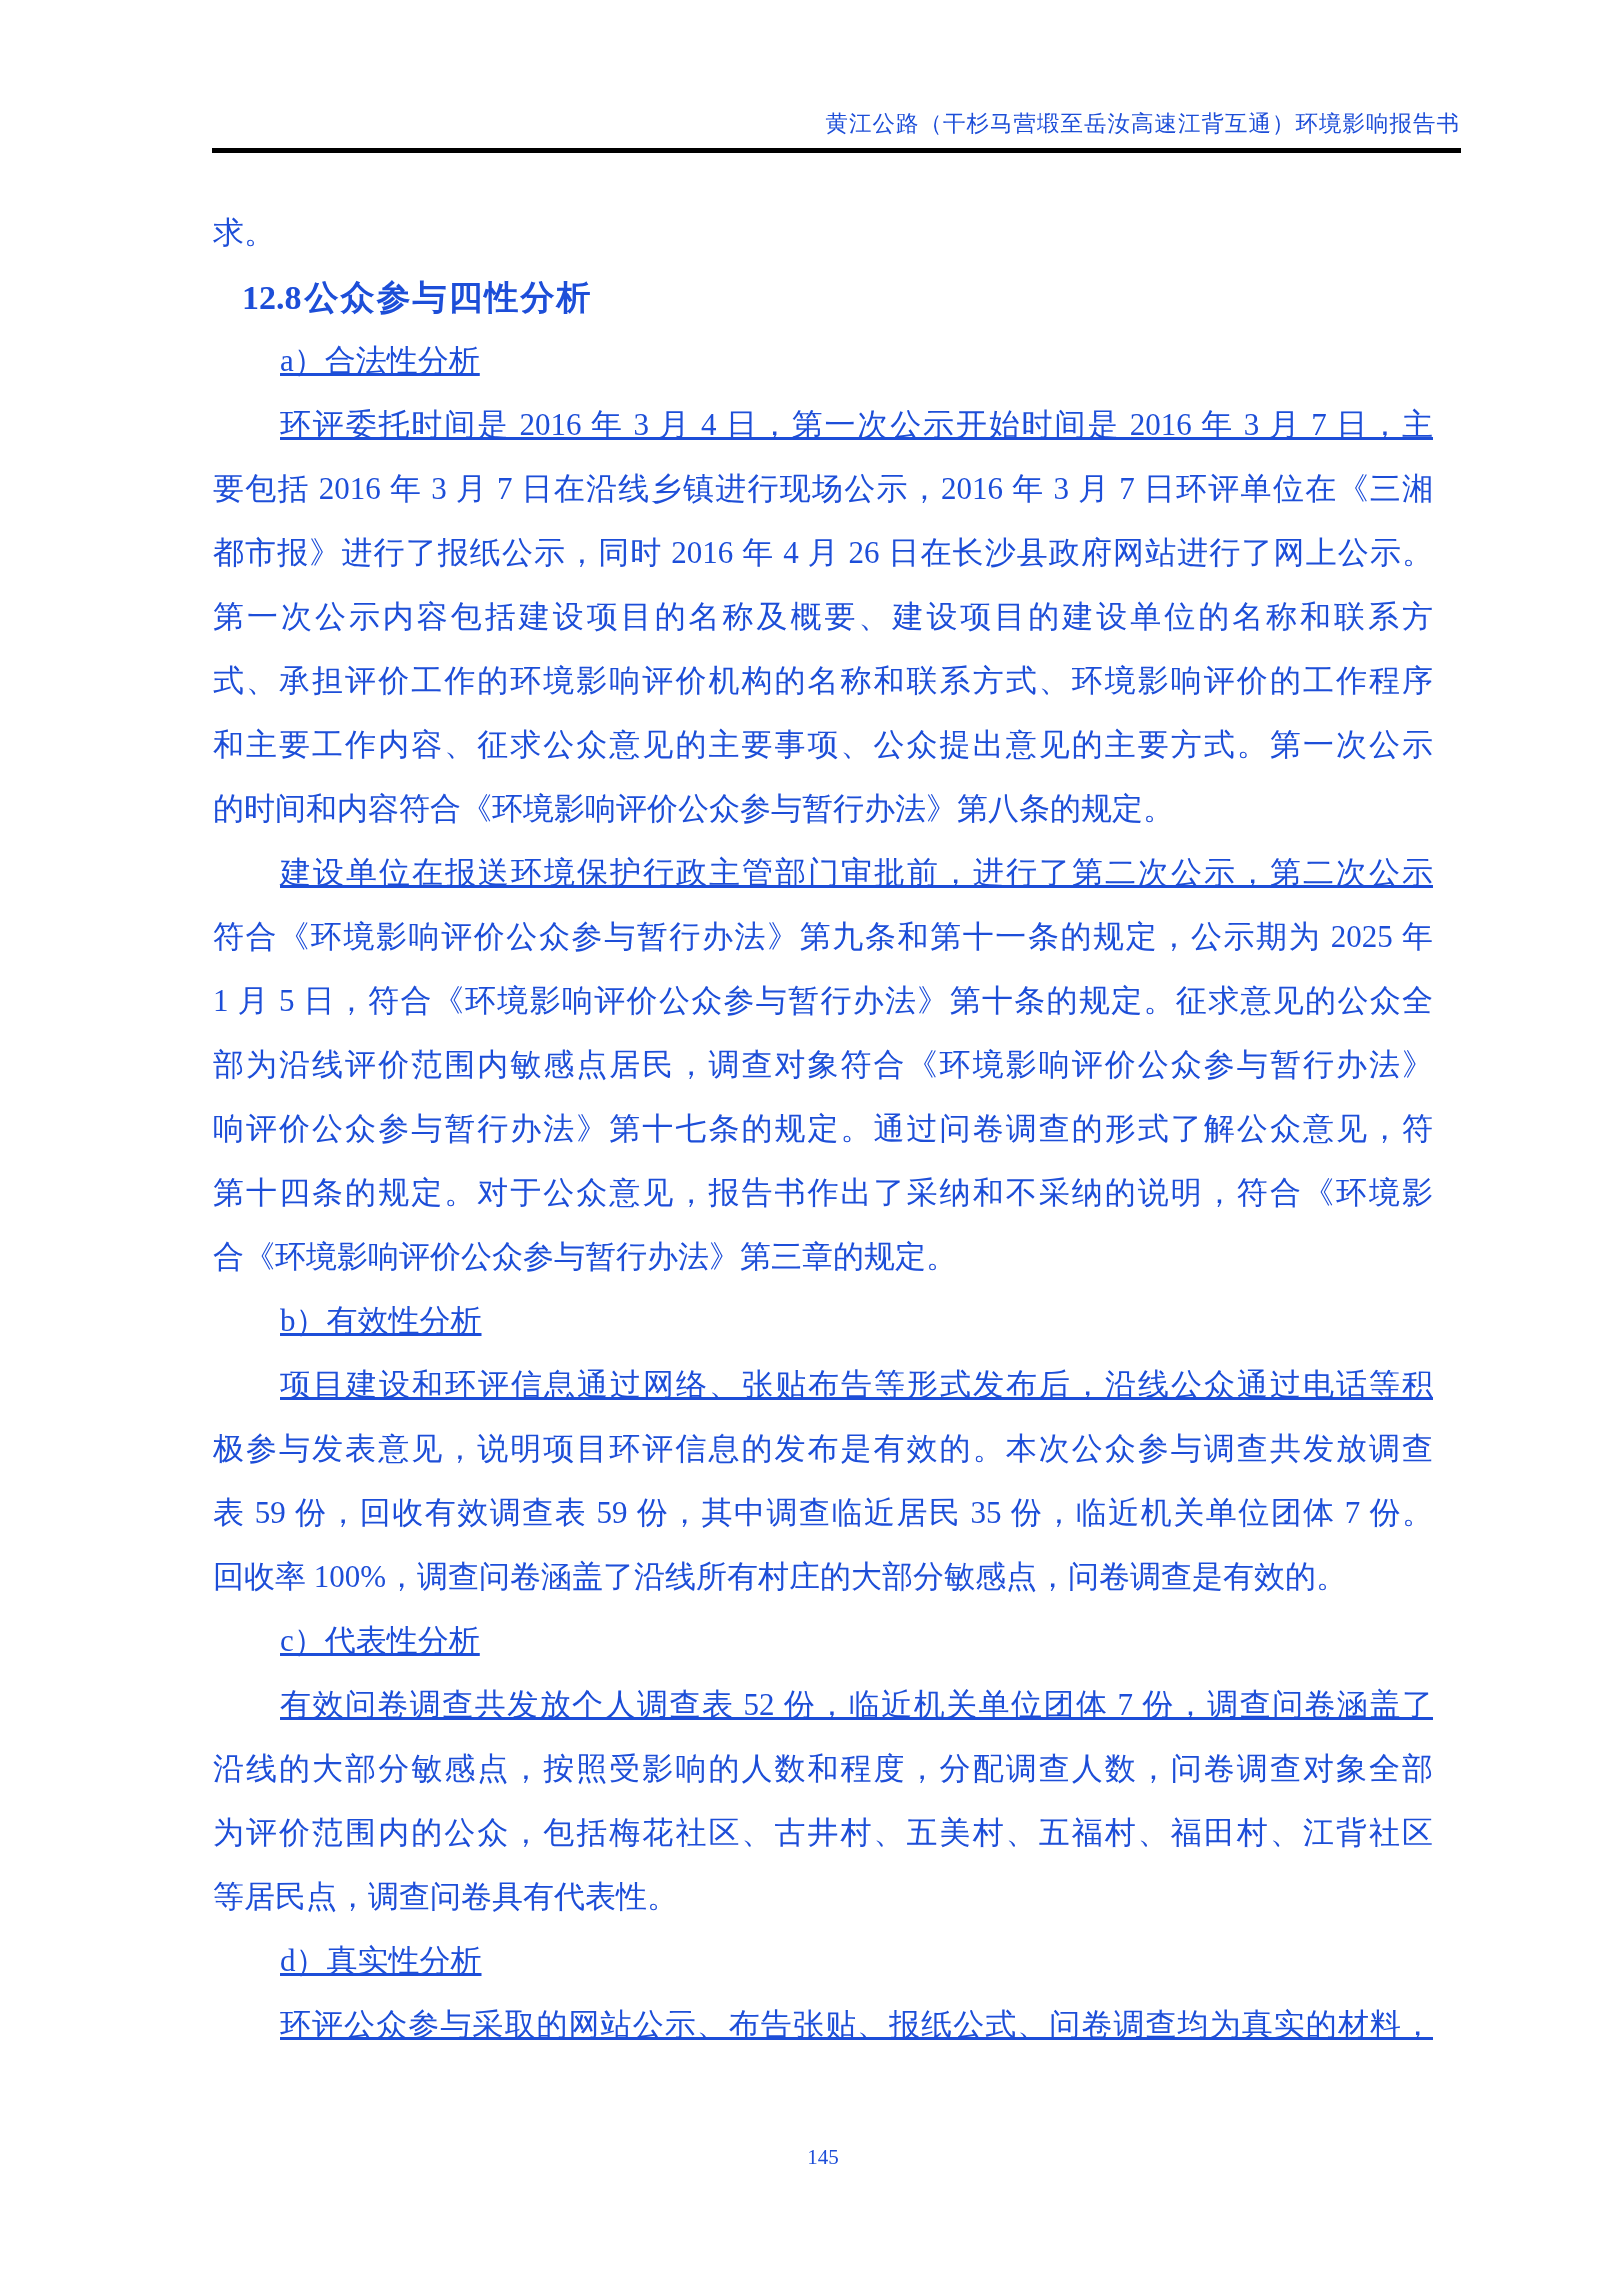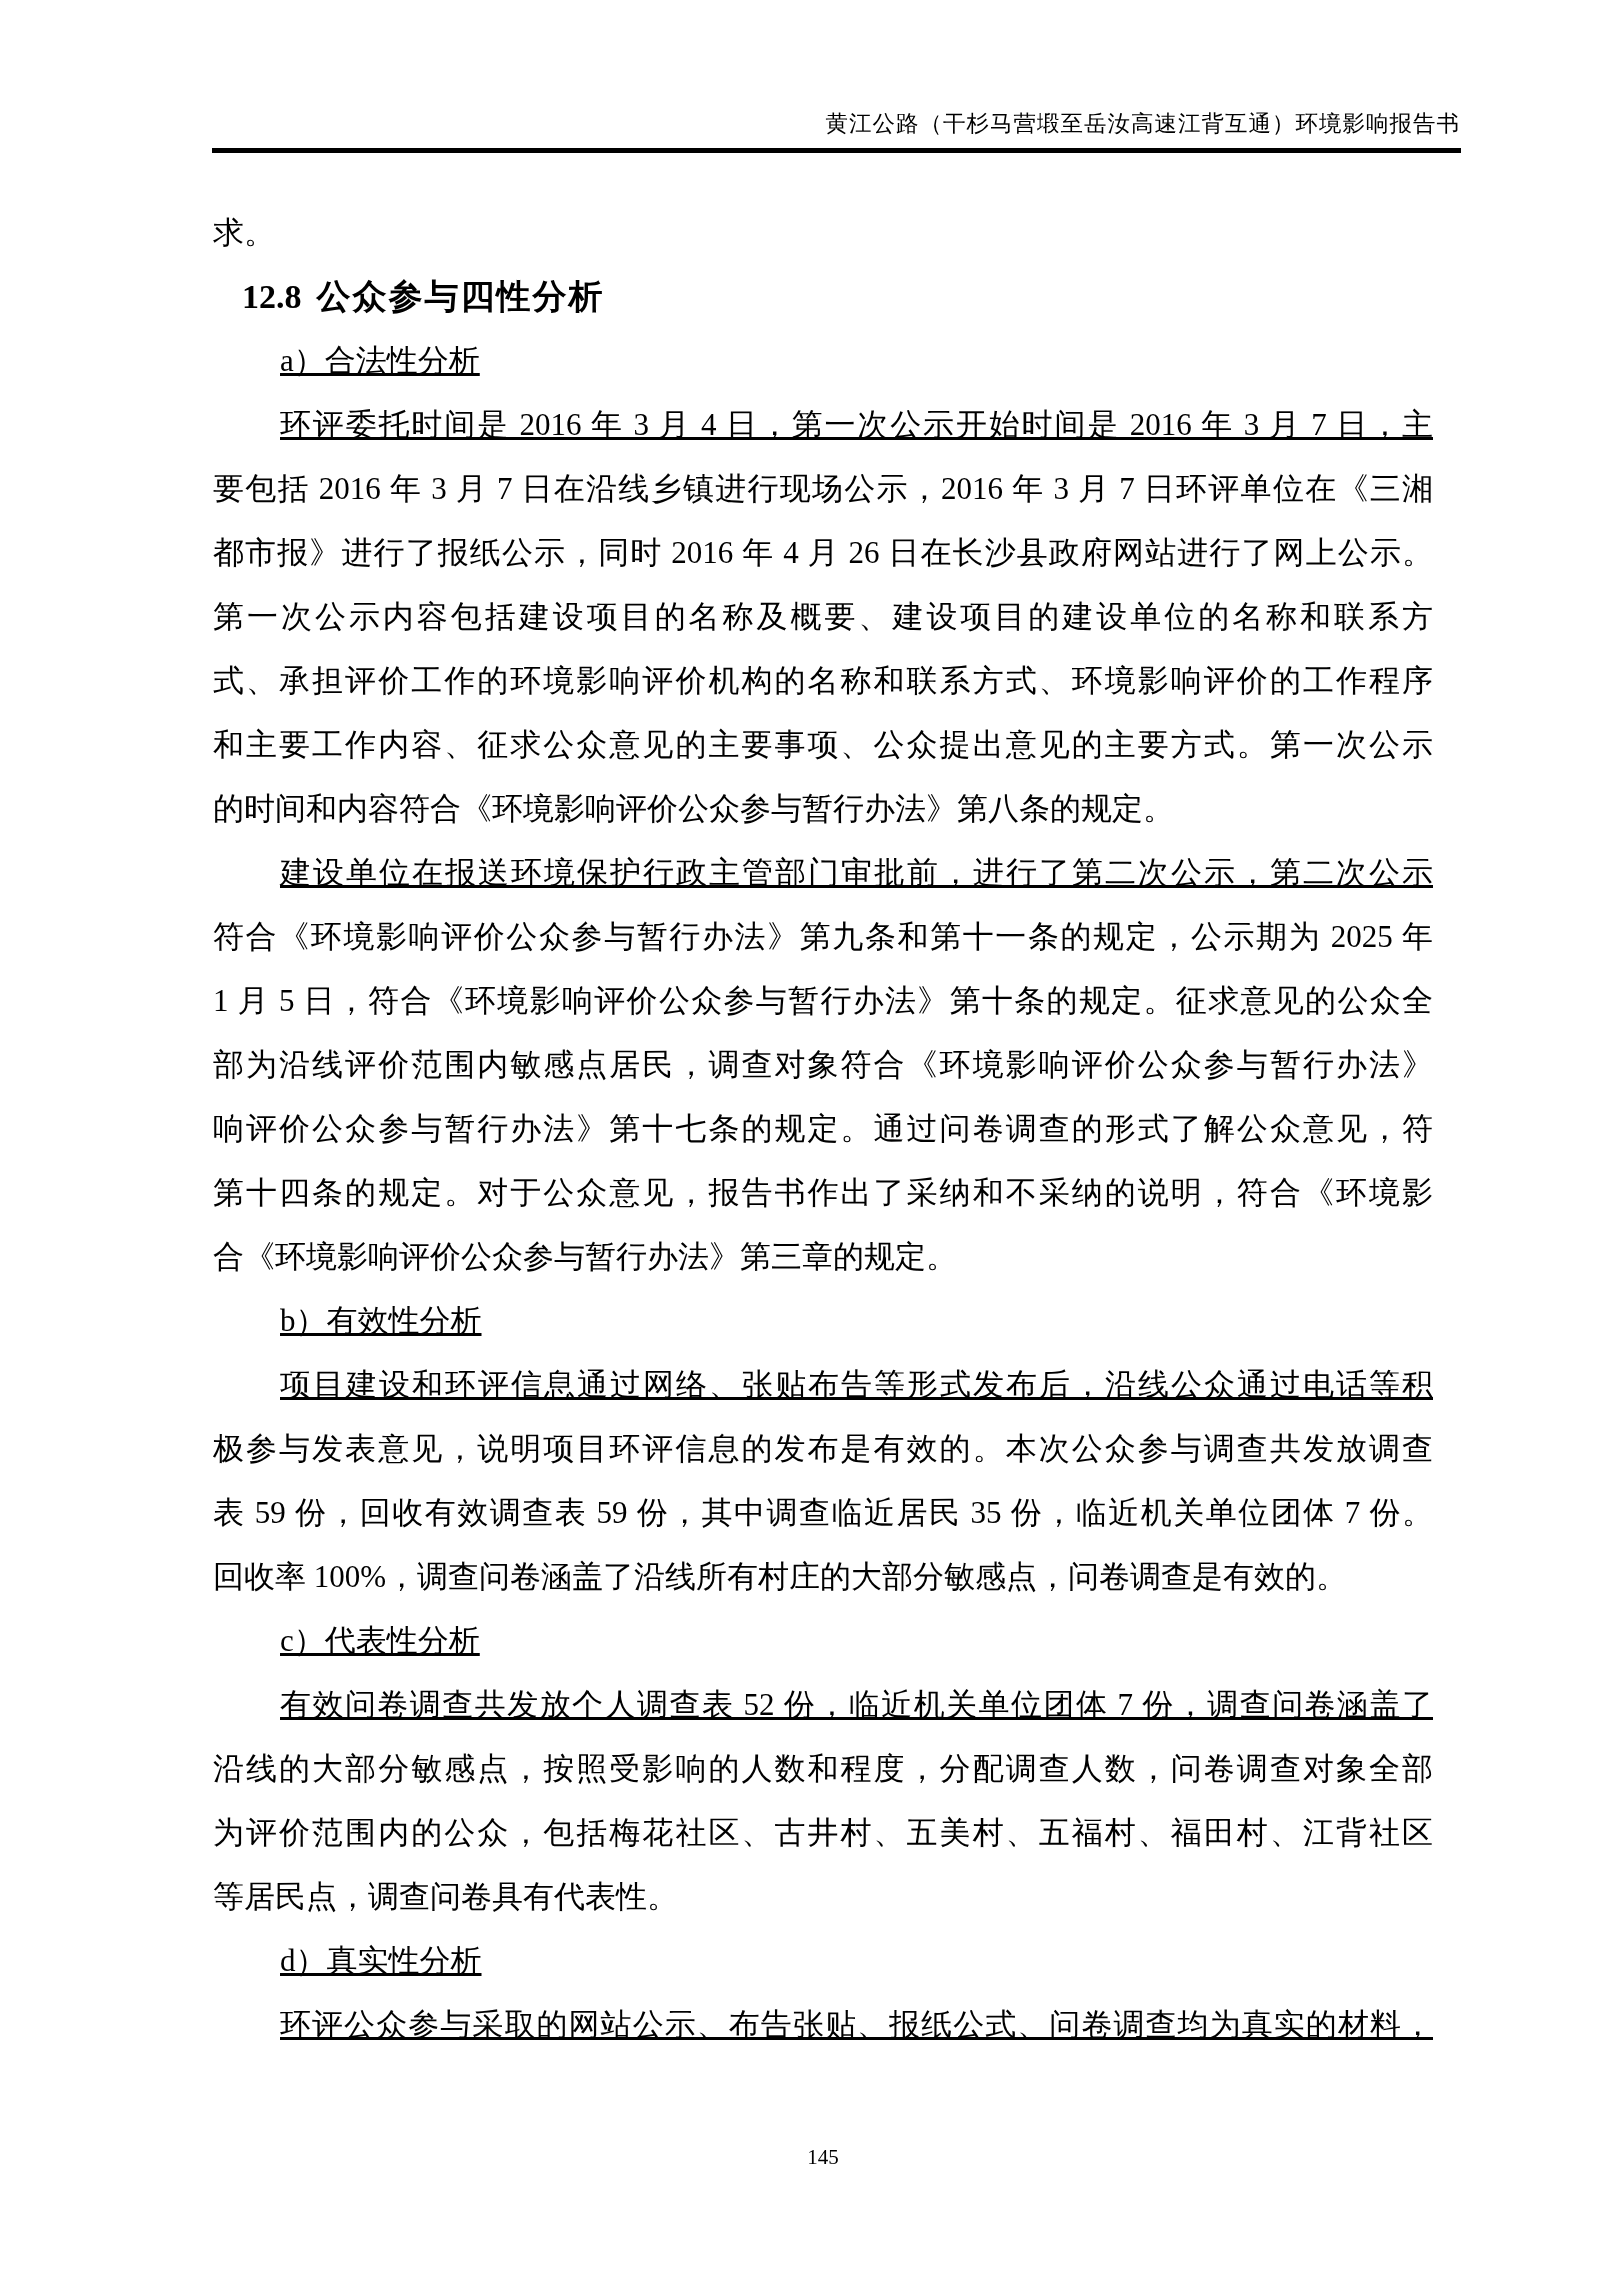--- a/index.html
+++ b/index.html
@@ -5,21 +5,21 @@
   html, body {
     margin: 0;
     padding: 0;
     background: #ffffff;
   }
   .page {
     position: relative;
     width: 1621px;
     height: 2293px;
     background: #ffffff;
-    color: #000000;
+    color: #1d4ed8;
     font-family: "Liberation Serif", "DejaVu Serif", serif;
     overflow: hidden;
   }
   .header-title {
     position: absolute;
     top: 108px;
     right: 161px;
     font-size: 22.5px;
     line-height: 31px;
     white-space: nowrap;
@@ -57,22 +57,22 @@
   }
   .line.heading {
     font-weight: bold;
     font-size: 34px;
   }
   .heading-number {
     font-family: "Liberation Serif", "DejaVu Serif", serif;
     margin-left: 29px;
   }
   .heading-title {
-    font-family: Liberation Mono, monospace;
-    margin-left: 15px;
+    font-family: Liberation Sans, sans-serif;
+    margin-left: 3px;
     letter-spacing: 2px;
   }
   .footer {
     position: absolute;
     left: 213px;
     width: 1220px;
     top: 2141px;
     text-align: center;
     font-size: 21px;
     line-height: 33px;

